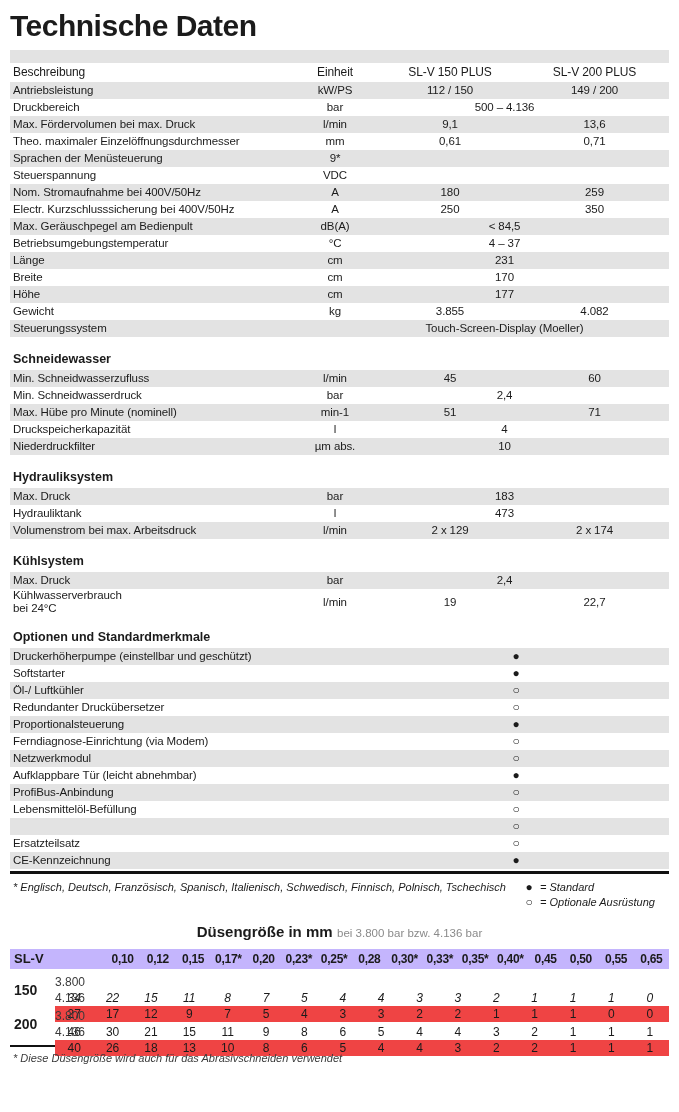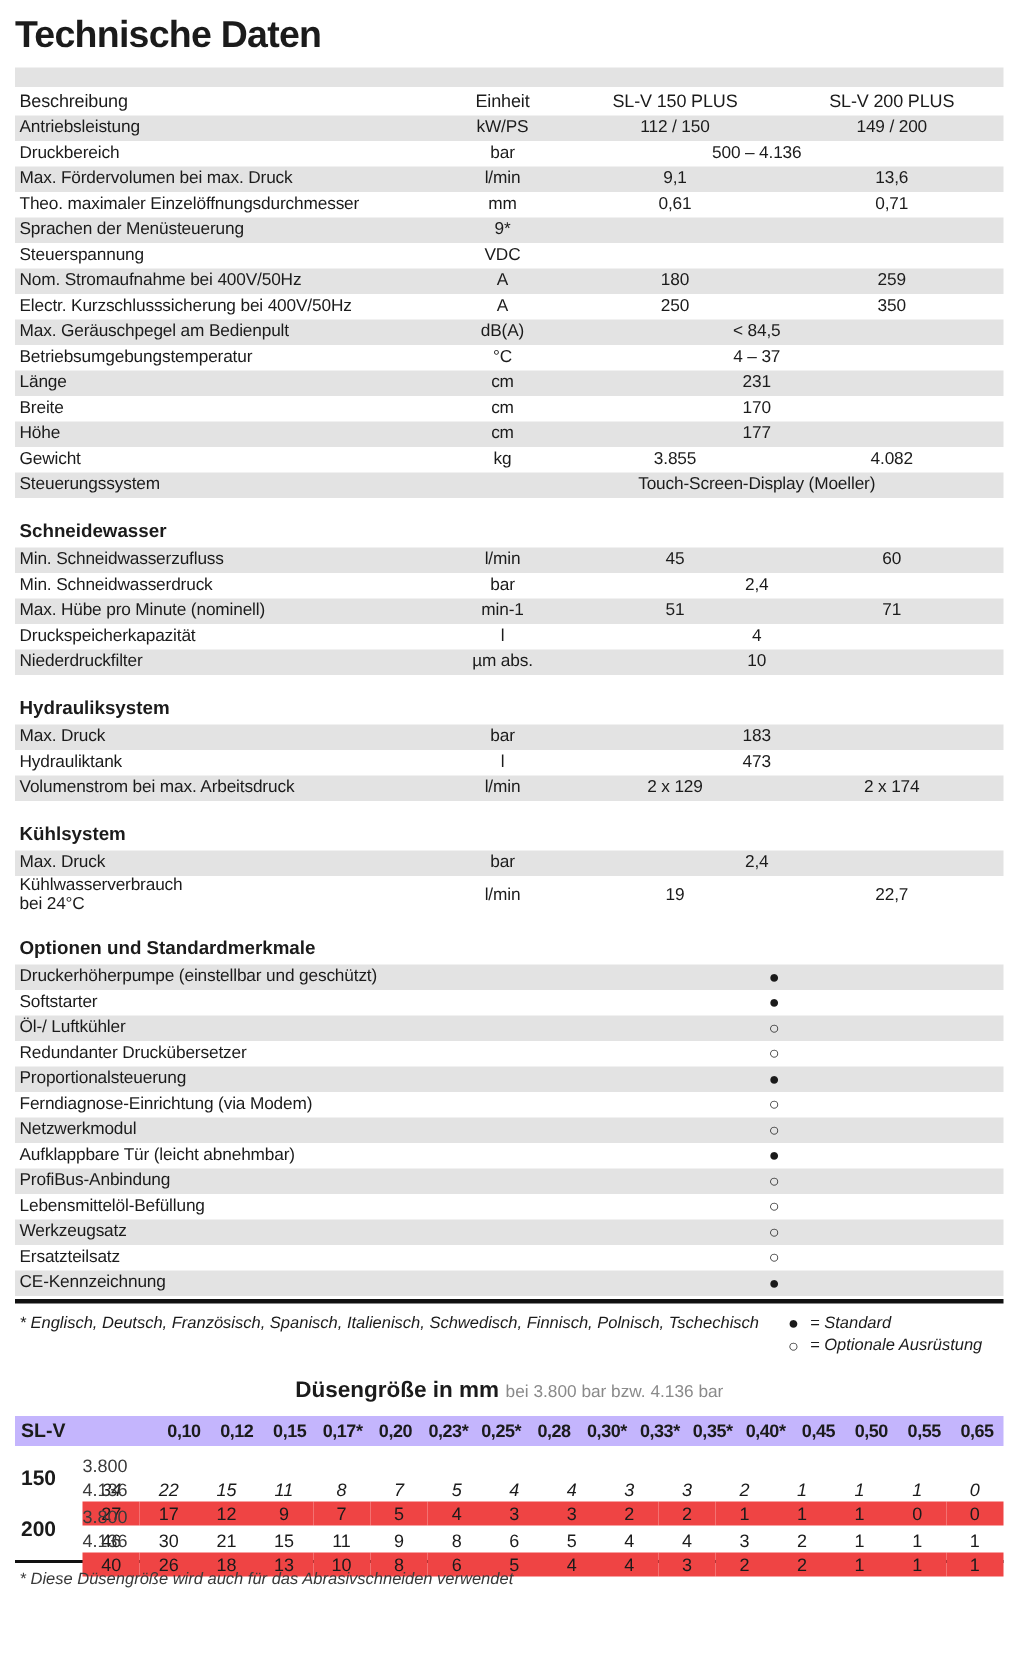--- a/index.html
+++ b/index.html
@@ -7,21 +7,21 @@
   body {
     width: 679px; height: 1112px;
     background: #fff;
     color: #1b1b1b;
     font-family: "Liberation Sans", sans-serif;
     overflow: hidden;
   }
   .page { padding: 0 10px; }
 
   h1.page-title {
-    font-size: 25px; font-weight: bold;
+    font-size: 30px; font-weight: bold;
     letter-spacing: -0.5px;
     margin: 9px 0 7px 0;
   }
 
   .top-band { height: 13px; background: #e3e3e3; }
 
   
   .t-row {
     display: flex; align-items: center;
     min-height: 17px; position: relative;
@@ -407,21 +407,20 @@
     </div>
       <div class="t-row">
       <div class="c-label">ProfiBus-Anbindung</div>
       <div class="c-dot">○</div>
     </div>
       <div class="t-row">
       <div class="c-label">Lebensmittelöl-Befüllung</div>
       <div class="c-dot">○</div>
     </div>
       <div class="t-row">
-      <div class="c-label">Werkzeugsatz</div>
       <div class="c-dot">○</div>
     </div>
       <div class="t-row">
       <div class="c-label">Ersatzteilsatz</div>
       <div class="c-dot">○</div>
     </div>
       <div class="t-row">
       <div class="c-label">CE-Kennzeichnung</div>
       <div class="c-dot">●</div>
     </div>

